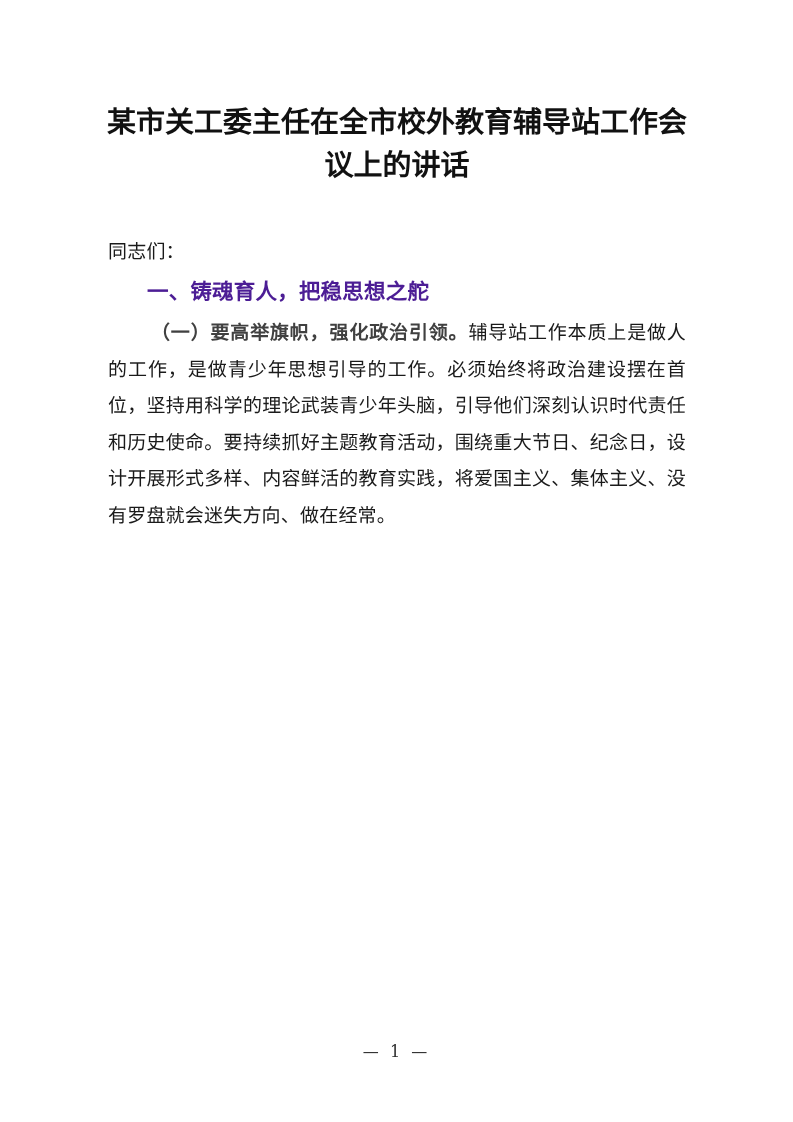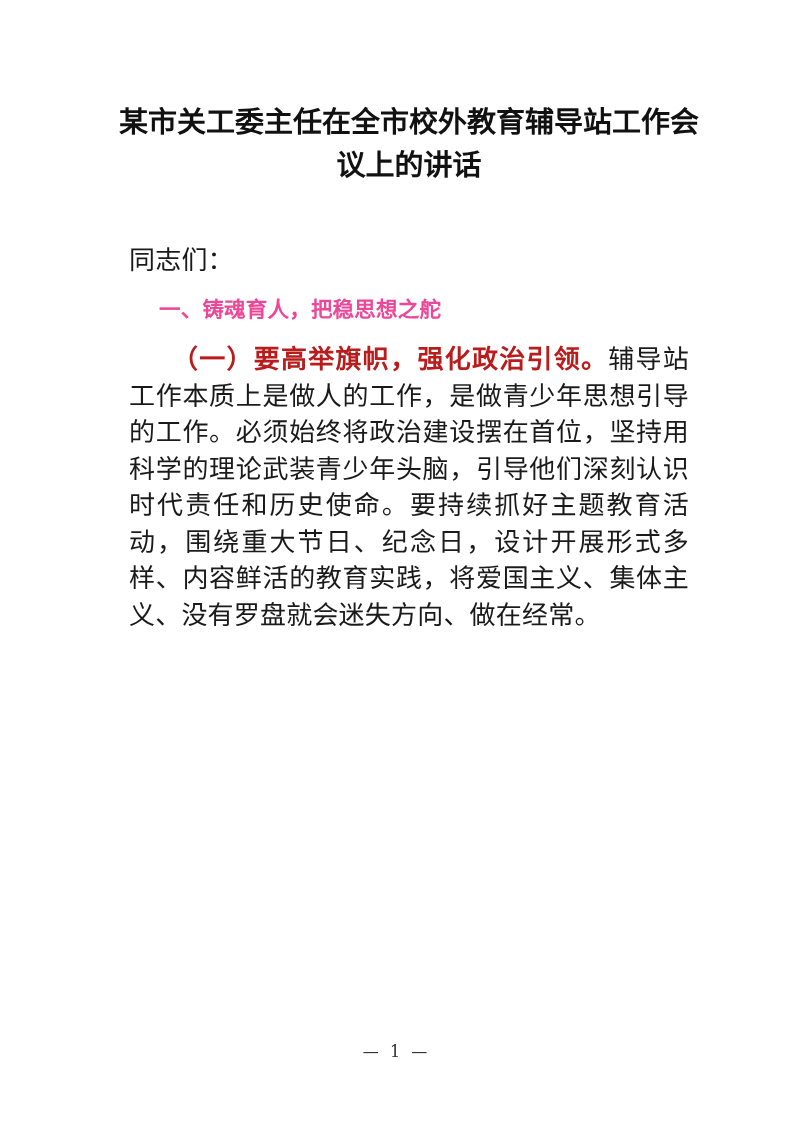--- a/index.html
+++ b/index.html
@@ -17,21 +17,21 @@
     position: relative;
     width: 793px;
     height: 1122px;
     margin: 0 auto;
     background: #ffffff;
     box-sizing: border-box;
     overflow: hidden;
   }
   .content {
     position: absolute;
-    left: 116px;
+    left: 104px;
     top: 0;
     width: 586px;
   }
   
   .doc-title {
     margin: 0;
     padding-top: 101px;
     font-family: "DejaVu Sans", "Liberation Sans", sans-serif;
     font-weight: bold;
     font-size: 29px;
@@ -40,23 +40,23 @@
     letter-spacing: 0px;
     color: #111111;
     word-break: break-all;
   }
   
   .body-block {
     margin: 0;
     padding-top: 42px;
   }
   p.para {
-    margin: 13px;
+    margin: 4px;
     font-family: "DejaVu Serif", "Liberation Serif", serif;
-    font-size: 26px;
+    font-size: 19px;
     line-height: 36.5px;
     text-align: justify;
     text-justify: inter-ideograph;
     color: #1a1a1a;
     word-break: break-all;
     letter-spacing: 0.2px;
   }
   p.para.indent {
     text-indent: 43px;
   }
@@ -64,29 +64,29 @@
     text-indent: 0;
   }
   
   p.section-heading {
     margin: 0;
     font-family: "DejaVu Sans", "Liberation Sans", sans-serif;
     font-weight: bold;
     font-size: 21.5px;
     line-height: 36.5px;
     text-indent: 43px;
-    color: #ec4899;
+    color: #4c1d95;
     word-break: break-all;
     letter-spacing: 0.2px;
   }
   
   .lead-bold {
     font-family: "DejaVu Serif", "Liberation Serif", serif;
     font-weight: bold;
-    color: #b91c1c;
+    color: #404040;
   }
   .gap-before {
     margin-top: 7px;
   }
   
   .page-footer {
     position: absolute;
     left: 0;
     right: 0;
     top: 1042px;

